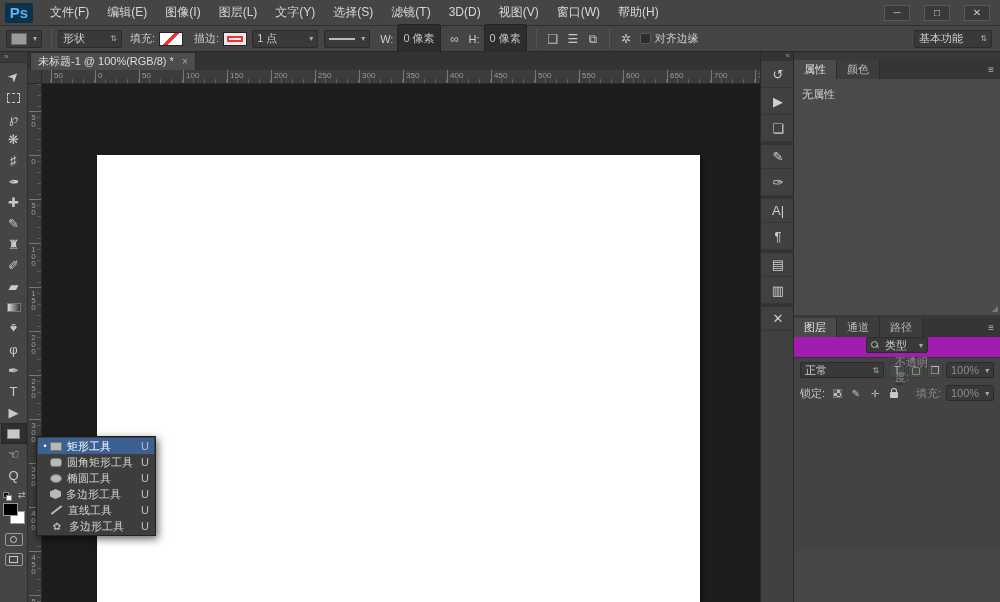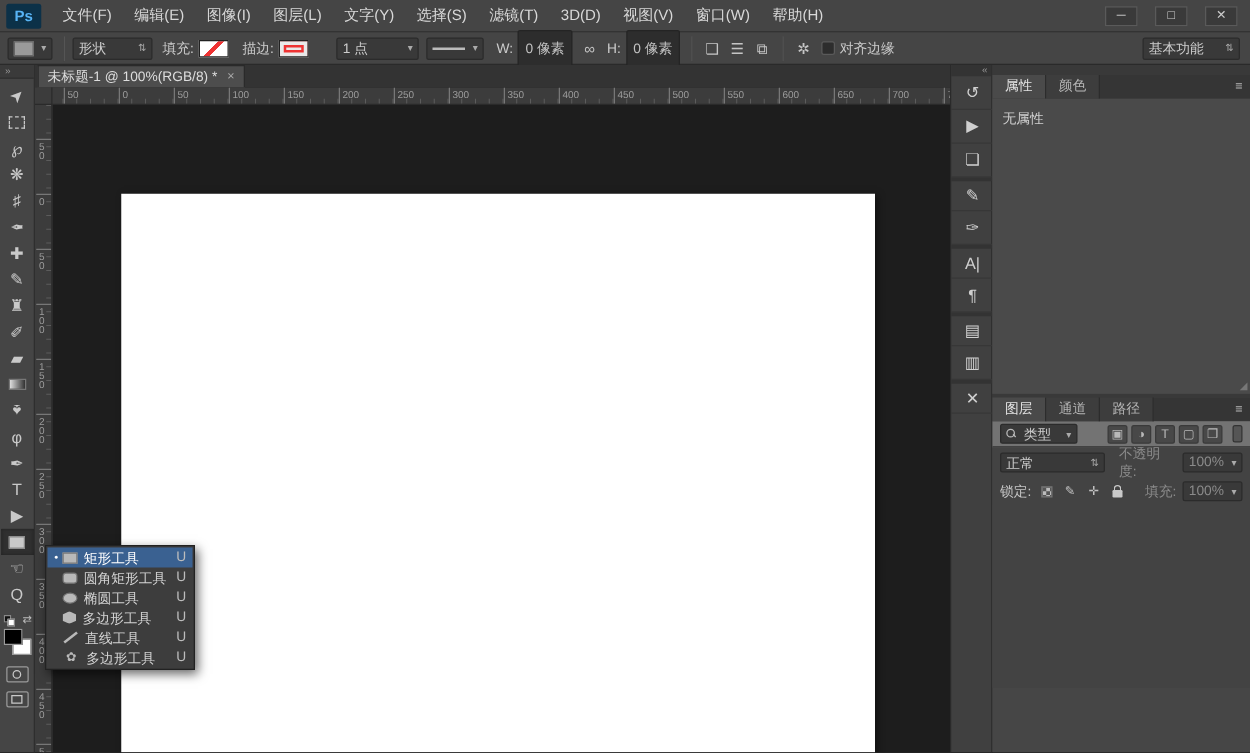--- a/index.html
+++ b/index.html
@@ -5,21 +5,21 @@
   * { margin:0; padding:0; box-sizing:border-box; }
   html,body { background:#1a1a1a; }
   body { font-family:"Liberation Sans","DejaVu Sans",sans-serif; }
   .app { position:relative; width:1000px; height:602px; background:#454545; overflow:hidden;
          color:#d6d6d6; font-size:12px; -webkit-user-select:none; user-select:none; }
 
   
   .menubar { position:absolute; left:0; top:0; width:1000px; height:26px; background:#454545;
              border-bottom:1px solid #2e2e2e; display:flex; align-items:center; }
   .ps-logo { width:28px; height:20px; margin:0 8px 0 5px; background:#0c3148; border-radius:2px;
-             color:#58b4f5; font-weight:bold; font-size:12px; display:flex; align-items:center; justify-content:center; }
+             color:#58b4f5; font-weight:bold; font-size:15px; display:flex; align-items:center; justify-content:center; }
   .menu-item { padding:0 9px; line-height:25px; color:#d8d8d8; cursor:default; }
   .winbtns { margin-left:auto; display:flex; gap:14px; padding-right:10px; }
   .winbtn { width:26px; height:16px; background:#3a3a3a; border:1px solid #5a5a5a; color:#ccc;
             font-size:10px; line-height:14px; text-align:center; }
 
   
   .optionsbar { position:absolute; left:0; top:26px; width:1000px; height:26px; background:#454545;
                 border-bottom:1px solid #2a2a2a; display:flex; align-items:center; font-size:11px; color:#ccc; }
   .sep { width:1px; height:20px; background:#383838; border-right:1px solid #555; margin:0 6px; }
   .opt-group { display:flex; align-items:center; gap:4px; margin:0 3px; }
@@ -120,21 +120,21 @@
   .panel-tabs { height:19px; background:#353535; display:flex; align-items:flex-end; }
   .ptab { height:19px; line-height:19px; padding:0 10px; font-size:11px; color:#b5b5b5; background:#3d3d3d;
           border-right:1px solid #2c2c2c;margin-top:13px; }
   .ptab-active { background:#4a4a4a; color:#e3e3e3; }
   .panel-menu { margin-left:auto; color:#b5b5b5; font-size:10px; padding:0 6px; line-height:19px; }
   .props-body { height:236px; background:#4a4a4a; padding:8px; font-size:11px; color:#d0d0d0; position:relative; }
   .grip { position:absolute; right:2px; bottom:2px; color:#777; font-size:8px; }
 
   .layers-body { background:#434343; }
   .row { display:flex; align-items:center; padding:0 6px; gap:5px; font-size:11px; color:#c7c7c7; }
-  .filter-row { height:21px; background:#737373; border-bottom:1px solid #333; }
+  .filter-row { height:21px; background:#a21caf; border-bottom:1px solid #333;flex-direction:column; }
   .mag-icon { position:relative; width:8px; height:8px; }
   .mag-icon::before { content:""; position:absolute; left:0; top:0; width:5px; height:5px; border:1px solid #bbb; border-radius:50%; }
   .mag-icon::after { content:""; position:absolute; left:5px; top:5px; width:3px; height:1px; background:#bbb; transform:rotate(45deg); }
   .filter-dd { width:62px; }
   .ficon { width:16px; height:15px; display:flex; align-items:center; justify-content:center;
            color:#b9b9b9; font-size:10px; border:1px solid #3a3a3a; border-radius:2px; background:#484848; }
   .toggle { width:8px; height:14px; background:#555; border:1px solid #333; border-radius:2px; margin-left:3px; }
   .blend-row { height:24px; }
   .lock-row { height:22px; }
   .dim { color:#8b8b8b; }
@@ -198,21 +198,21 @@
       <span class="arrow">⇅</span>
     </span>
     <div class="opt-group" style="margin-left:8px;">
       <span>填充:</span>
       <span class="swatch-fill"></span>
     </div>
     <div class="opt-group" style="margin-left:8px;">
       <span>描边:</span>
       <span class="swatch-stroke"></span>
     </div>
-    <span class="dd" style="width:66px; margin-left:19px;">
+    <span class="dd" style="width:66px; margin-left:2px;">
       <span style="flex:1">1 点</span>
       <span class="arrow">▾</span>
     </span>
     <span class="dd" style="margin-left:6px;">
       <span class="line-sample"></span>
       <span class="arrow">▾</span>
     </span>
     <div class="opt-group" style="margin-left:10px;">
       <span>W:</span>
       <span class="field">0 像素</span>

